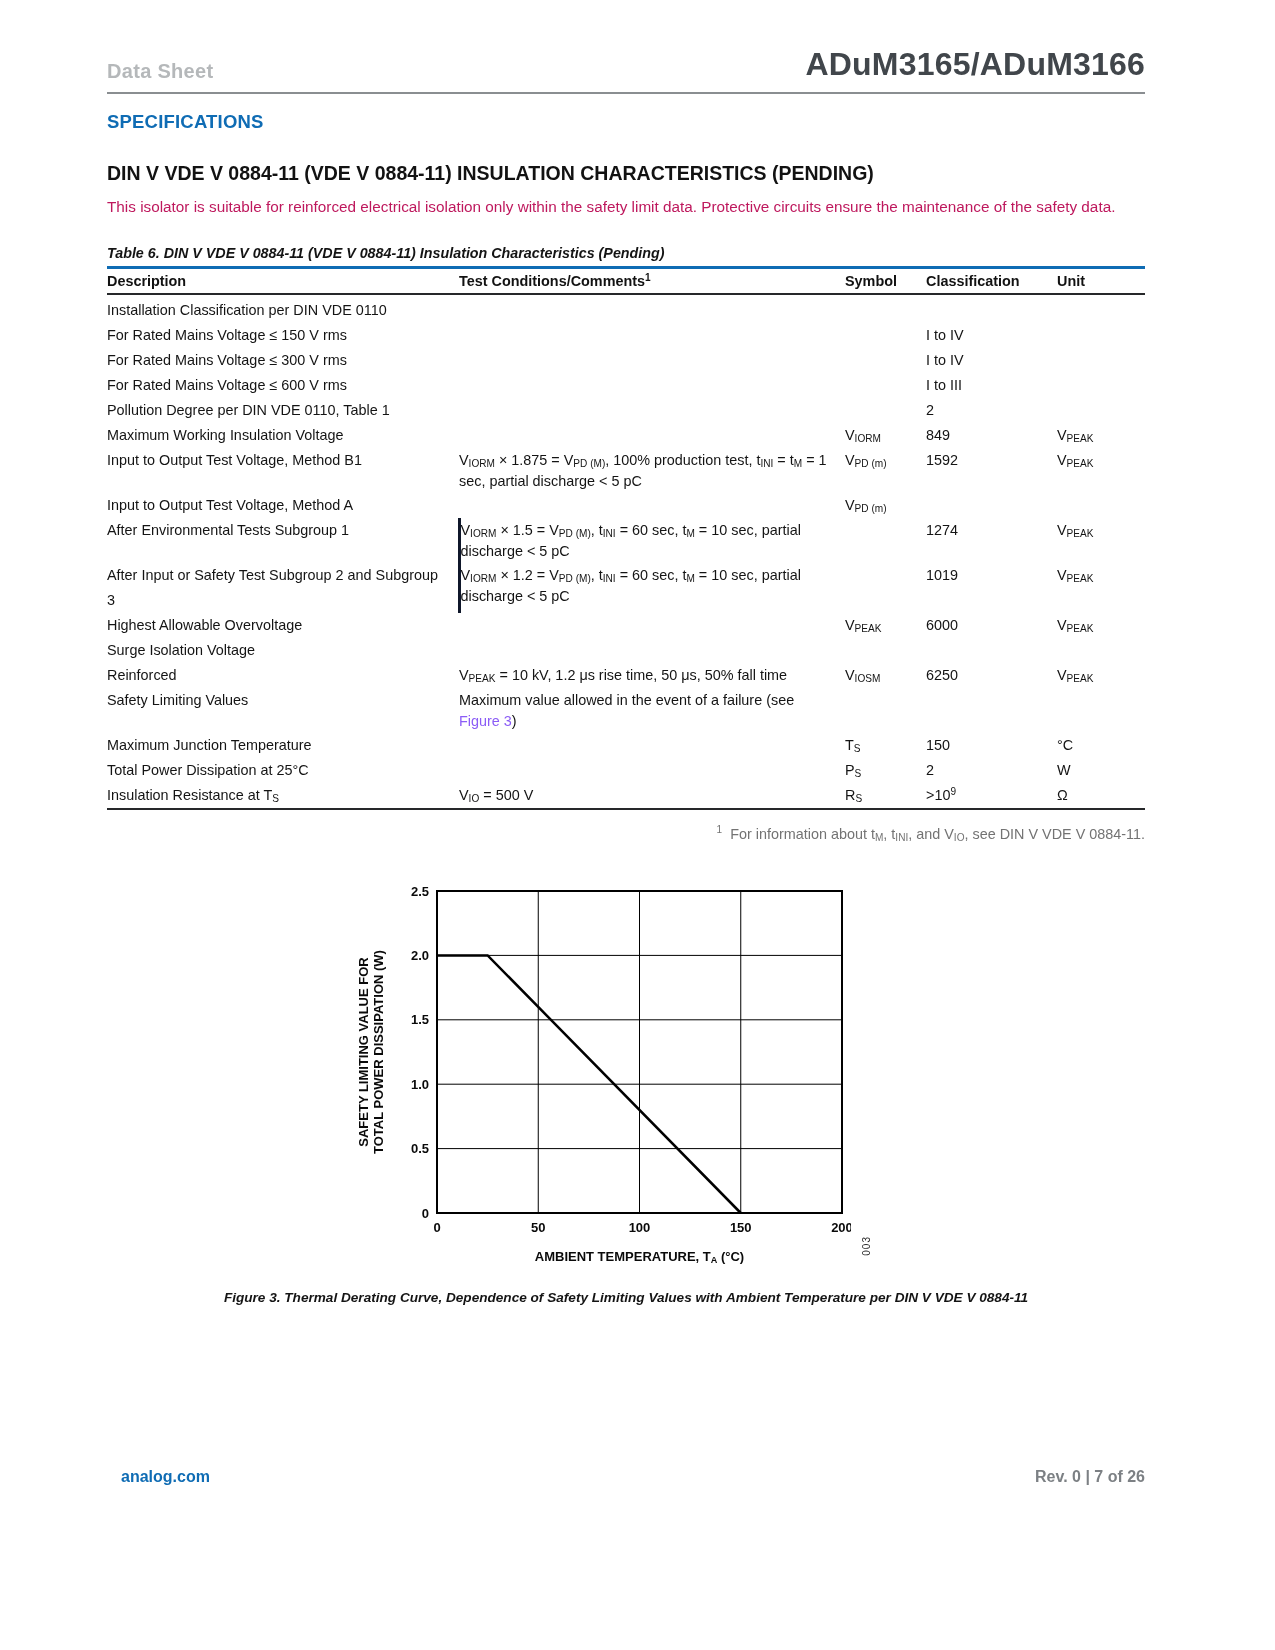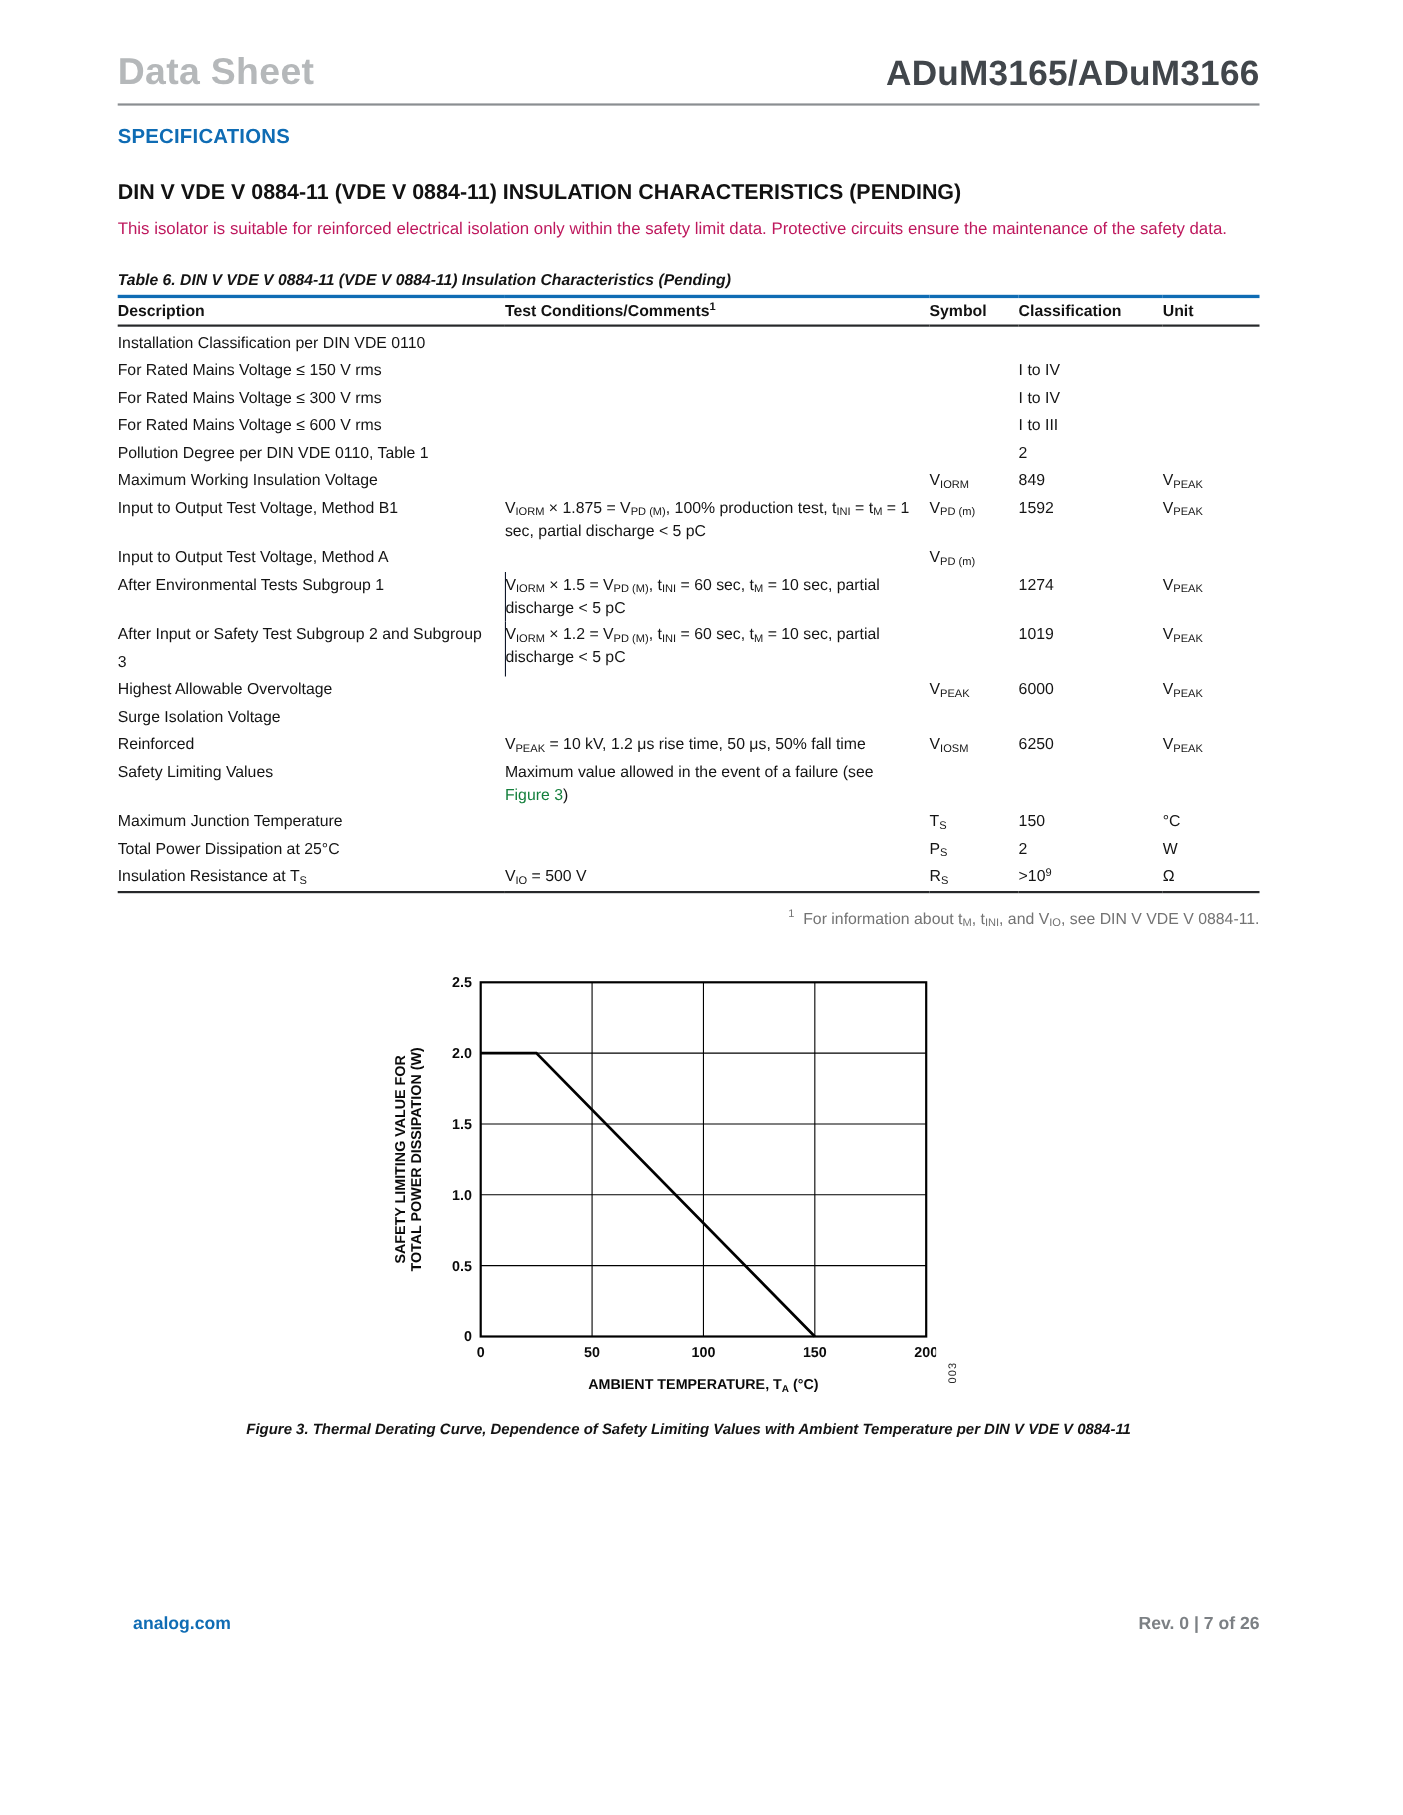--- a/index.html
+++ b/index.html
@@ -8,21 +8,21 @@
   .page {
     position: relative;
     width: 1275px;
     height: 1650px;
     background: #ffffff;
     padding: 46px 130px 0 107px;
     overflow: hidden;
   }
   
   .masthead { display: flex; justify-content: space-between; align-items: flex-end; }
-  .doc-type { font-size: 34px; font-weight: bold; color: #b5b8ba; letter-spacing: 0.3px; }
+  .doc-type { font-size: 20px; font-weight: bold; color: #b5b8ba; letter-spacing: 0.3px; }
   .part-number { font-size: 32px; font-weight: bold; color: #41464b; letter-spacing: 0.2px; }
   .header-rule { margin-top: 9px; border: none; border-top: 2px solid #8a8e91; }
   
   .spec-heading { margin-top: 17px; font-size: 18.5px; font-weight: bold; color: #0f6cb4; letter-spacing: 0.2px; }
   .section-title { margin-top: 29px; font-size: 19.5px; font-weight: bold; color: #121212; }
   .intro { margin-top: 12px; font-size: 15.3px; line-height: 20.5px; color: #be185d; }
   .table-caption { margin-top: 27px; font-size: 14.3px; font-weight: bold; font-style: italic; color: #141414; }
   
   table.spec-table {
     margin-top: 5px;
@@ -39,24 +39,24 @@
   }
   table.spec-table td {
     font-size: 14.4px; line-height: 25px; vertical-align: top;
     padding: 0 10px 0 0; color: #141414;
   }
   table.spec-table td.cond { line-height: 21.5px; padding-top: 2px; }
   table.spec-table tbody tr:first-child td { padding-top: 3px; }
   th.c0 { width: 352px; } th.c1 { width: 386px; } th.c2 { width: 81px; }
   th.c3 { width: 131px; } th.c4 { width: 88px; }
   td.indent { padding-left: 17px; }
-  td.vline { border-left: 1px solid #0f172a; }
+  td.vline { border-left: 3px solid #0f172a; }
   sub { font-size: 0.7em; vertical-align: -0.22em; line-height: 0; }
   sup { font-size: 0.7em; vertical-align: 0.5em; line-height: 0; }
-  .link { color: #15803d; cursor: pointer; }
+  .link { color: #8b5cf6; cursor: pointer; }
   
   .footnote { margin-top: 16px; font-size: 14.4px; color: #737373; text-align: right; }
   .footnote sup { margin-right: 8px; }
   
   .chart-row { margin-top: 42px; margin-left: 238px; display: flex; }
   .ylabel-outer { width: 52px; height: 336px; position: relative; flex: 0 0 auto; }
   .ylabel-inner {
     position: absolute; top: 50%; left: 50%;
     transform: translate(-50%, -50%) rotate(-90deg);
     white-space: nowrap; text-align: center;

